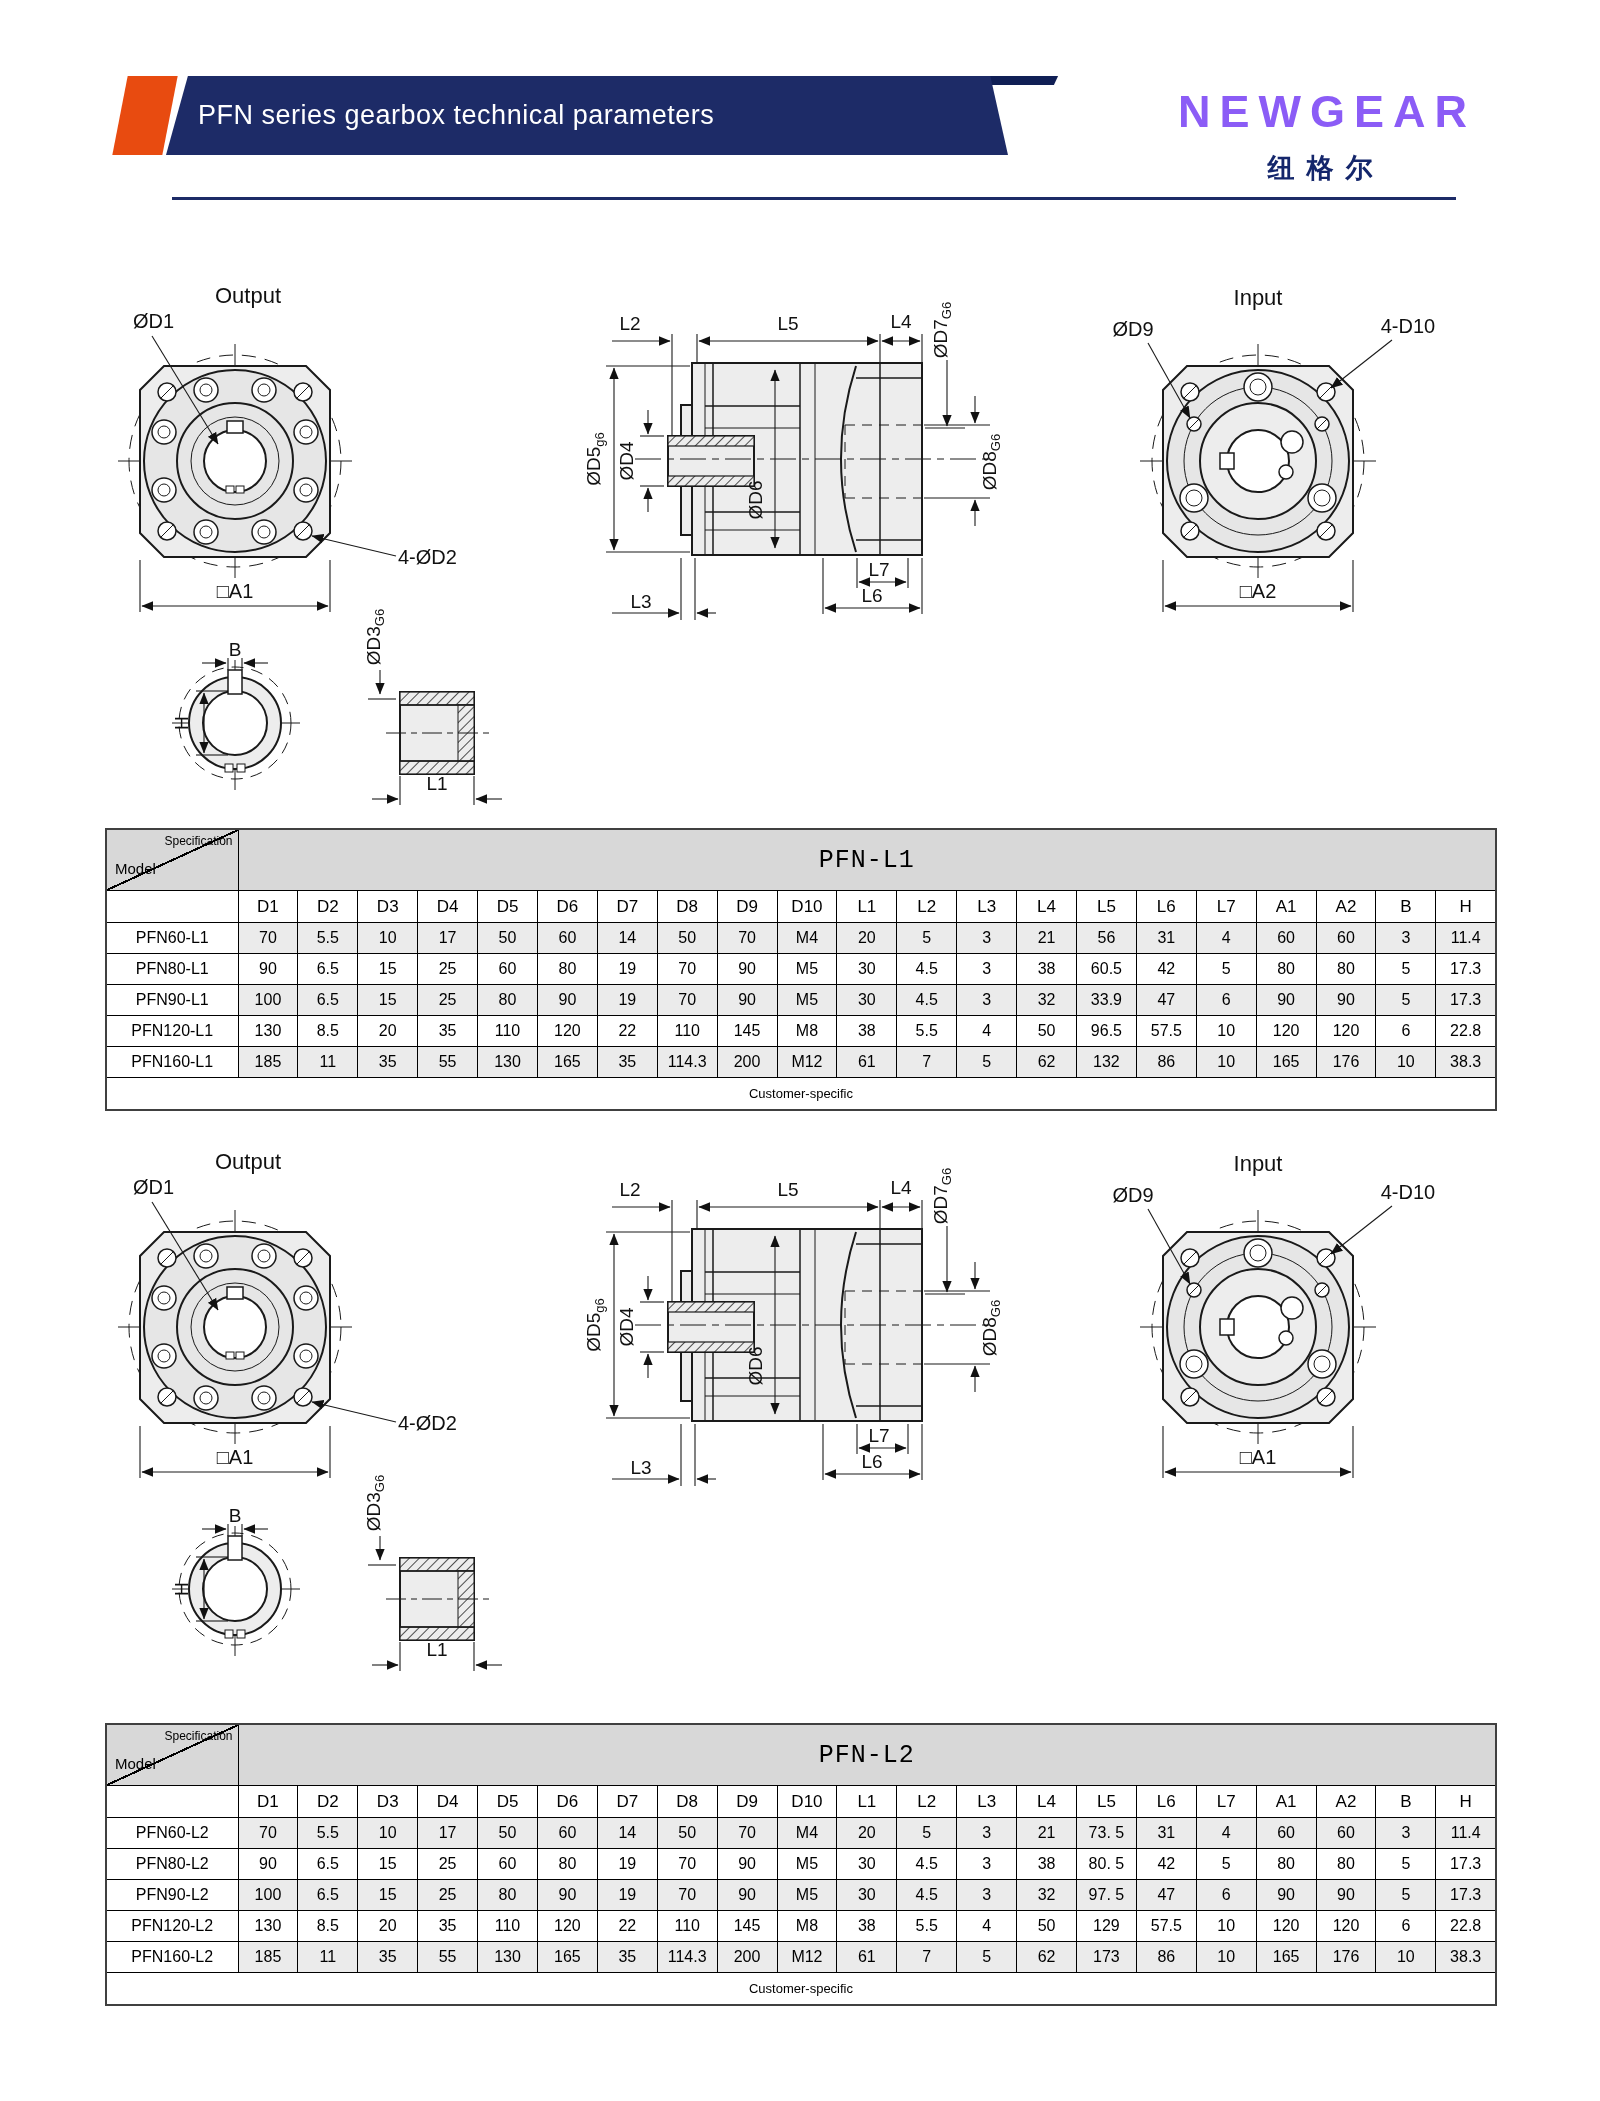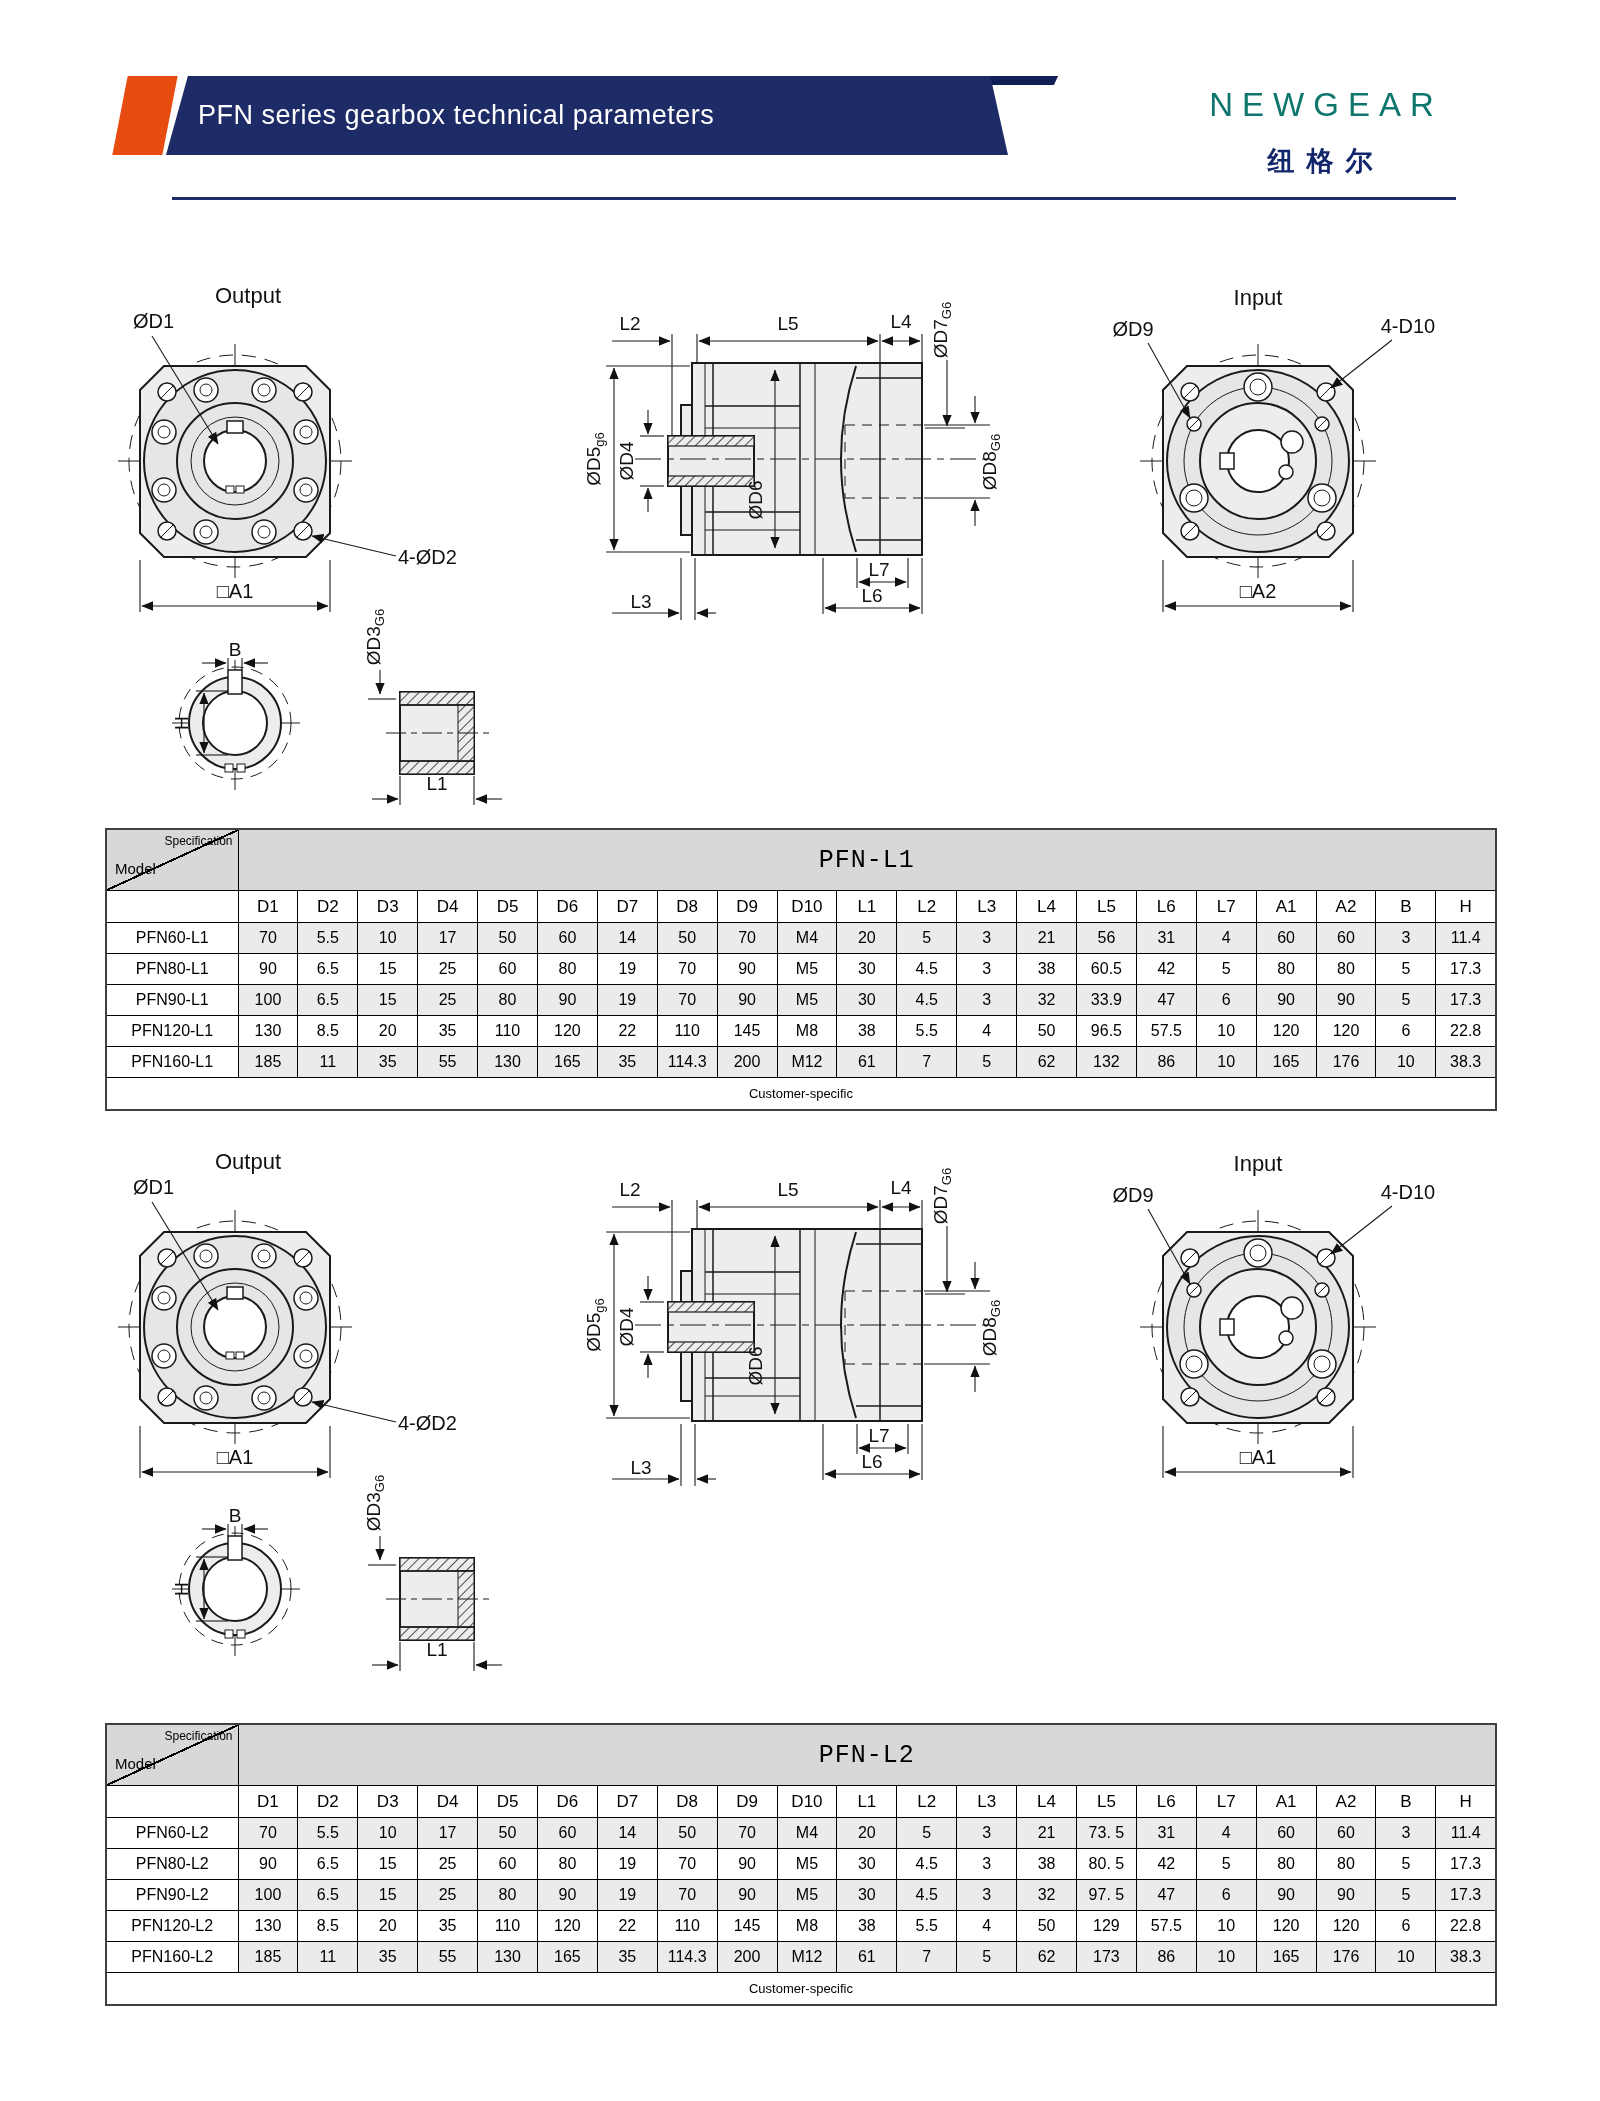--- a/index.html
+++ b/index.html
@@ -7,22 +7,22 @@
   .page{position:absolute;left:0;top:0;width:1600px;height:2101px;background:#fff;overflow:hidden;}
 
   
   .hdr-rule{position:absolute;left:172px;top:197px;width:1284px;height:3px;background:#1d2b67;}
   .hdr-orange{position:absolute;left:120px;top:76px;width:50px;height:79px;background:#e84b10;transform:skewX(-11deg);}
   .hdr-step{position:absolute;left:210px;top:76px;width:846px;height:9px;background:#101f55;transform:skewX(-25deg);}
   .hdr-banner{position:absolute;left:166px;top:76px;width:842px;height:79px;background:#1d2b67;
               clip-path:polygon(2.6% 0,97.9% 0,100% 100%,0 100%);display:flex;align-items:center;}
   .hdr-banner span{color:#fff;font-size:27px;letter-spacing:.5px;padding-left:32px;white-space:nowrap;text-align:center;}
   .logo{position:absolute;left:1178px;top:86px;width:296px;text-align:center;}
-  .logo-en{font-size:33px;font-weight:normal;color:#0f766e;letter-spacing:9px;}
-  .logo-cn{font-size:27px;font-weight:bold;color:#14266b;letter-spacing:12px;margin-top:19px;}
+  .logo-en{font-size:45px;font-weight:bold;color:#8b5cf6;letter-spacing:9px;}
+  .logo-cn{font-size:27px;font-weight:bold;color:#14266b;letter-spacing:12px;margin-top:12px;}
 
   
   .dsec{position:absolute;left:0;width:1600px;height:640px;}
   #sec1{top:200px;}
   #sec2{top:1066px;}
   svg.dwg{width:1600px;height:640px;display:block;}
   .dwg text{fill:#111;stroke:none;font-family:"Liberation Sans",sans-serif;}
   .dwg .t22{font-size:22px;}
   .dwg .t20{font-size:20px;}
   .dwg .t19{font-size:19px;}

